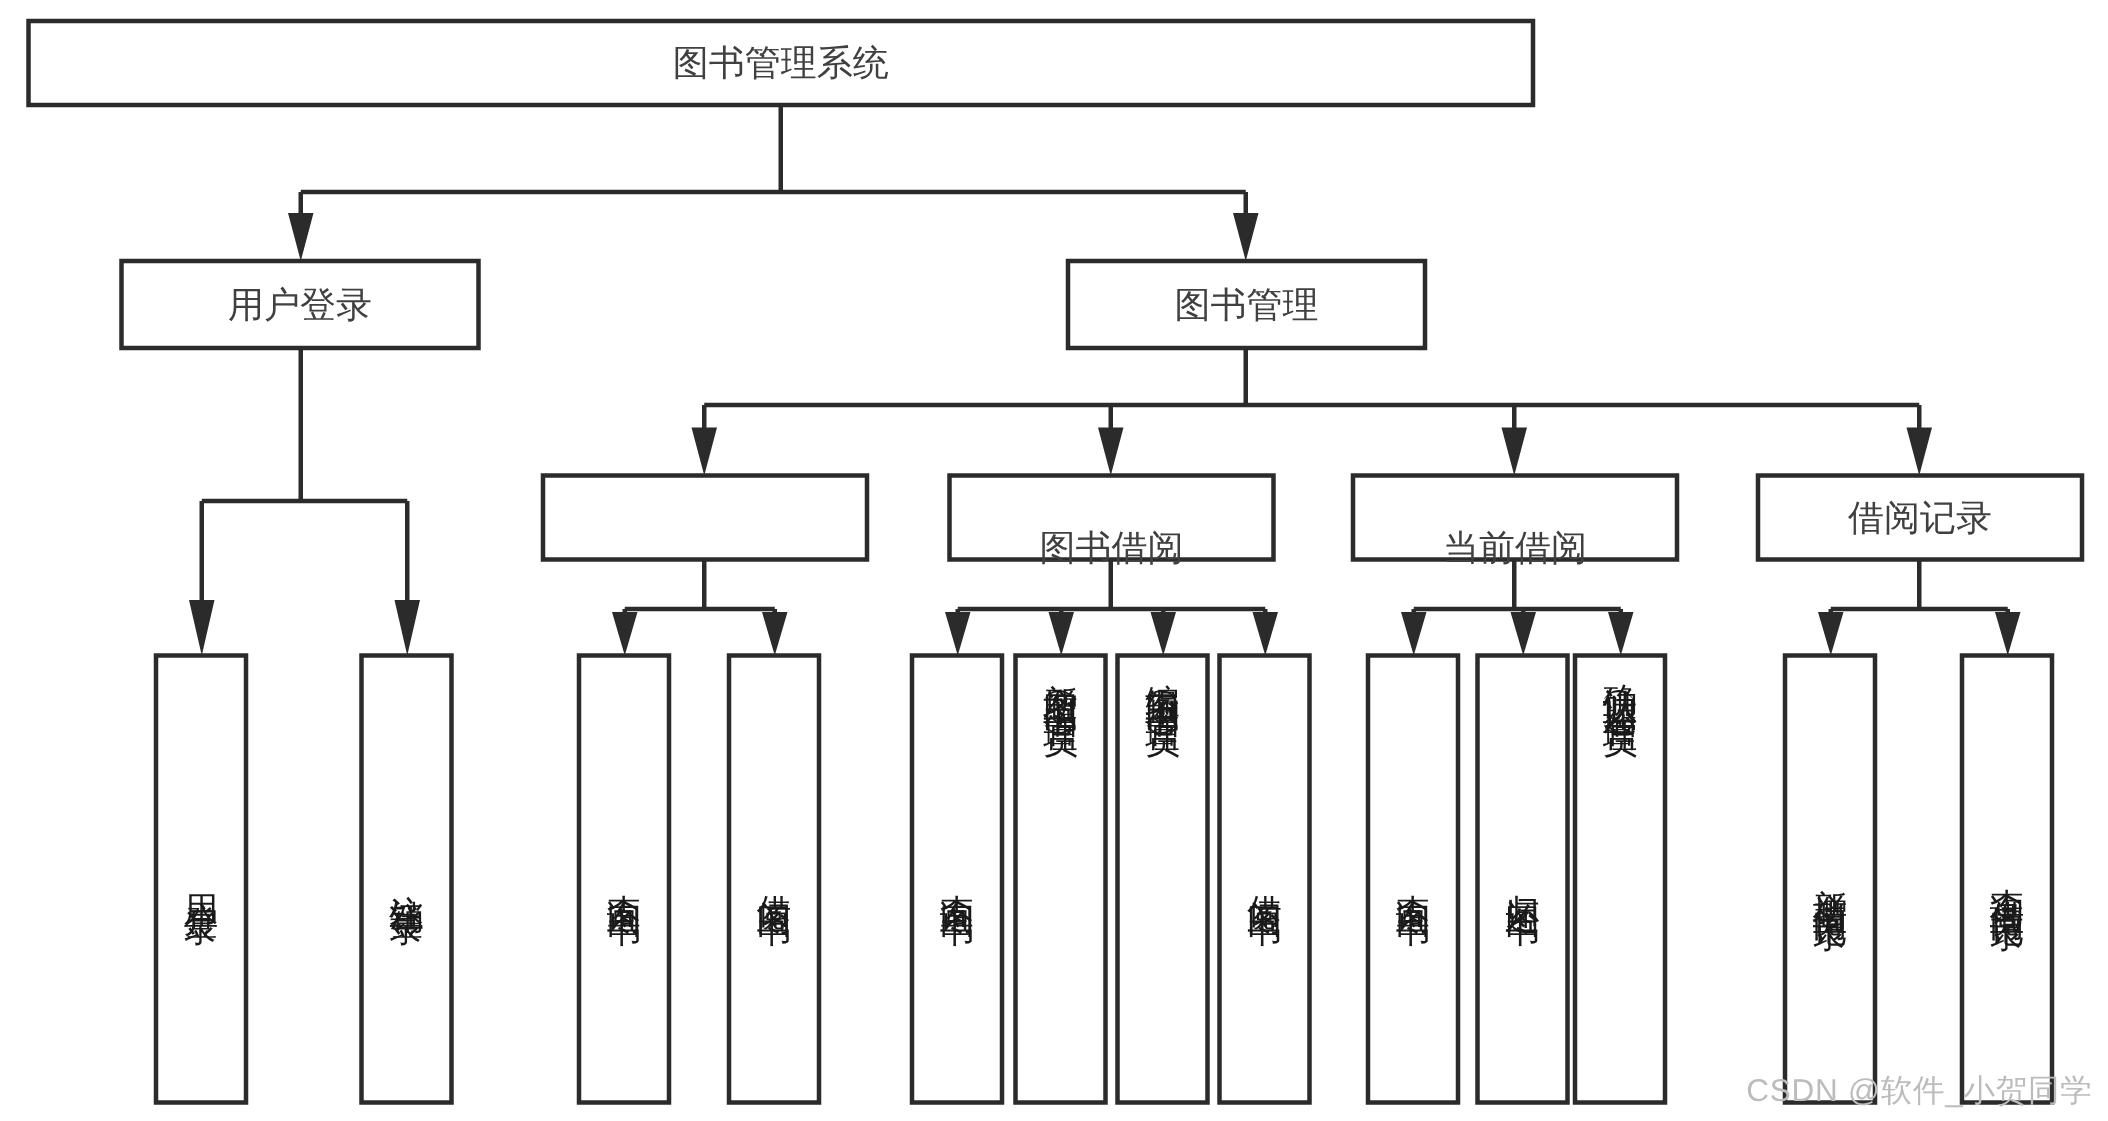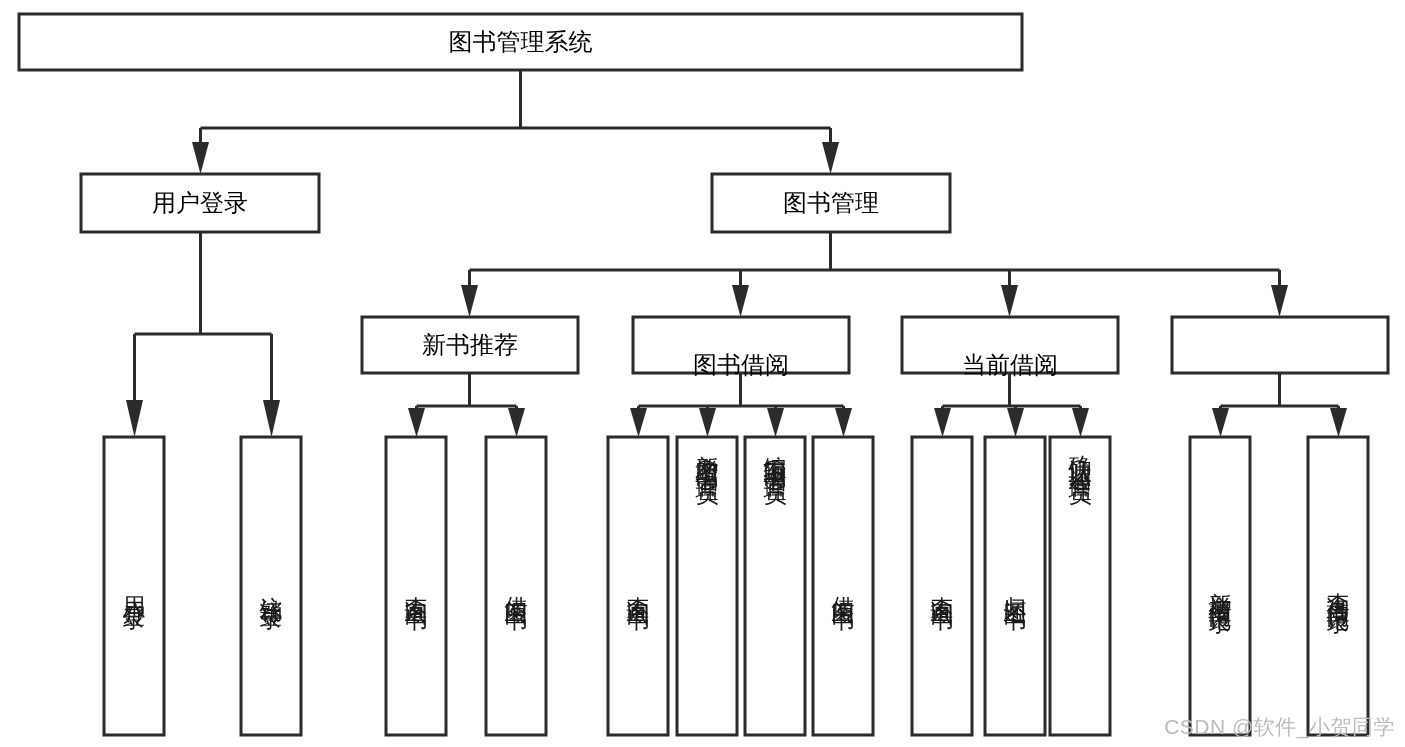--- a/index.html
+++ b/index.html
@@ -62,21 +62,21 @@
   .hlabel-wrap {
     position: absolute;
     display: flex;
     align-items: center;
     justify-content: center;
     pointer-events: none;
   }
   .hlabel-text {
     font-family: "Liberation Sans", "DejaVu Sans", sans-serif;
     font-size: 24px;
-    color: #000000;
+    color: #404040;
     white-space: nowrap;
   }
   #watermark {
     position: absolute;
     right: 10px;
     bottom: 6px;
     font-family: Liberation Sans, sans-serif;
     font-size: 21px;
     color: #bcbcbc;
     white-space: nowrap;
@@ -205,32 +205,32 @@
   </div>
 
   <div class="hlabel-wrap" style="left:81px; top:174px; width:238px; height:58px;">
     <span class="hlabel-text">用户登录</span>
   </div>
 
   <div class="hlabel-wrap" style="left:712px; top:174px; width:238px; height:58px;">
     <span class="hlabel-text">图书管理</span>
   </div>
 
-  <div class="hlabel-wrap" style="left:362px; top:317px; width:216px; height:56px;">
-    <span class="hlabel-text">新书推荐</span>
-  </div>
 
   <div class="hlabel-wrap" style="left:633px; top:317px; width:216px; height:56px;margin-top:20px;">
     <span class="hlabel-text">图书借阅</span>
   </div>
 
   <div class="hlabel-wrap" style="left:902px; top:317px; width:216px; height:56px;margin-top:20px;">
     <span class="hlabel-text">当前借阅</span>
   </div>
 
+  <div class="hlabel-wrap" style="left:1172px; top:317px; width:216px; height:56px;">
+    <span class="hlabel-text">借阅记录</span>
+  </div>
 
   <div class="vlabel-wrap" style="left:104px; top:437px; width:60px; height:298px;">
     <span class="vlabel-text">用户登录</span>
   </div>
   <div class="vlabel-wrap" style="left:241px; top:437px; width:60px; height:298px;">
     <span class="vlabel-text">注销登录</span>
   </div>
   <div class="vlabel-wrap" style="left:386px; top:437px; width:60px; height:298px;">
     <span class="vlabel-text">查询图书</span>
   </div>

